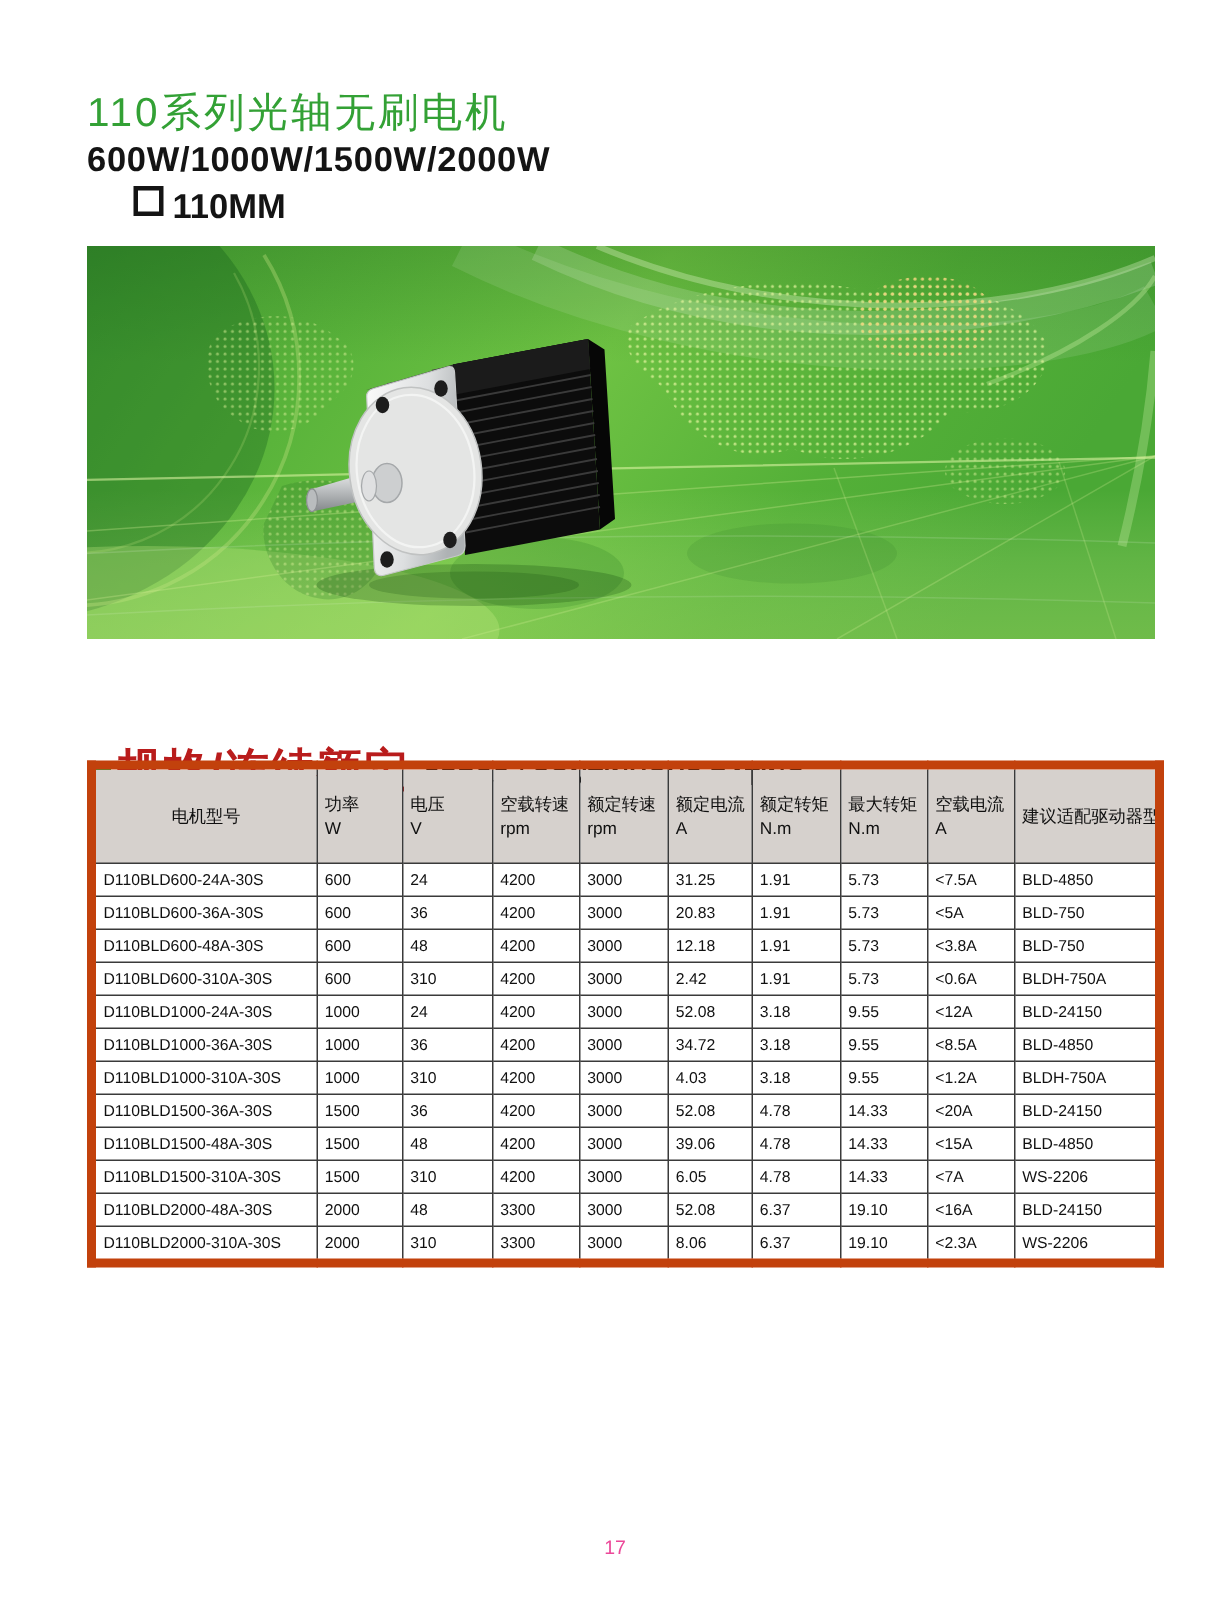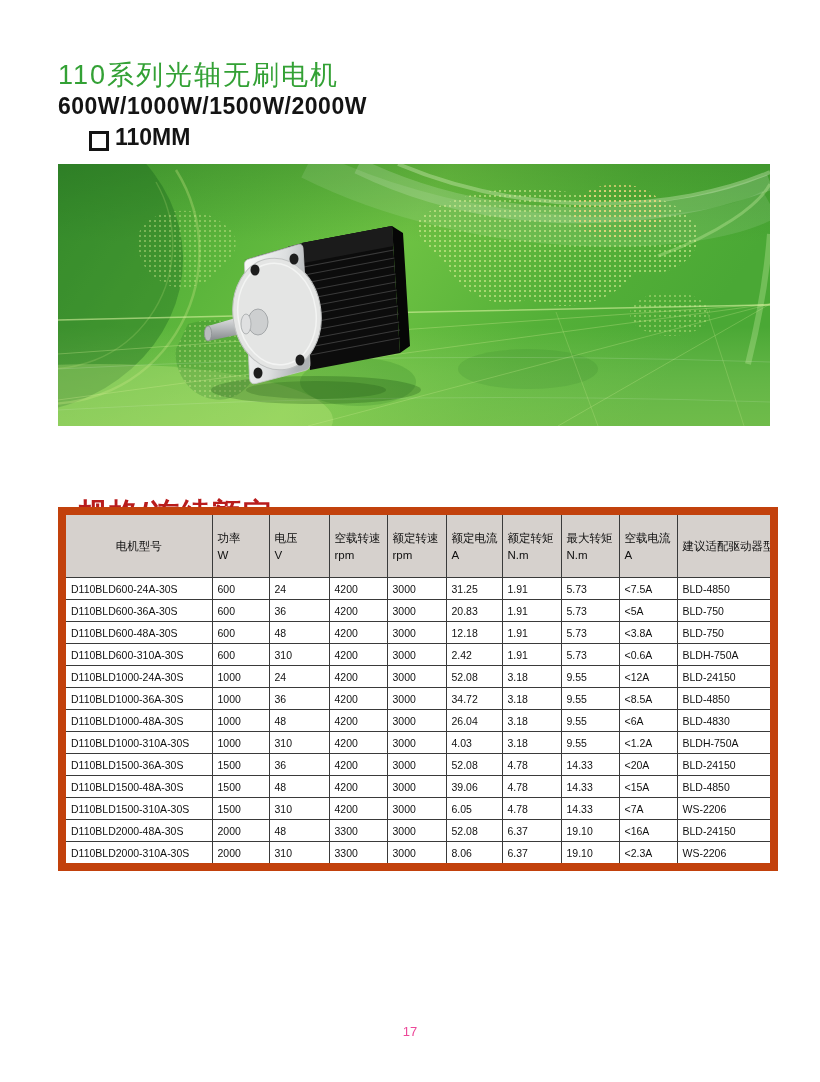--- a/index.html
+++ b/index.html
@@ -8,41 +8,41 @@
     font-family:"Liberation Sans","DejaVu Sans",sans-serif;
     --accent:#33a135; --th-bg:#d6d1cd; --grid:#3a3a3a;
   }
 
   
   .title-block { position:absolute; left:58px; top:60px; }
   .main-title { margin:0; font-size:27px; font-weight:normal; color:var(--accent);
                 letter-spacing:2px; line-height:1.15; }
   .sub-title  { margin:3px 0 0 0; font-size:23px; font-weight:bold; color:#141414;
                 letter-spacing:0.5px; line-height:1.1; }
-  .frame-line { margin-top:5px; display:flex; align-items:flex-end;
+  .frame-line { margin-top:5px; display:flex; align-items:flex-start;
                 font-size:23px; font-weight:bold; color:#141414;padding-left:31px; }
   .frame-square { width:14px; height:14px; border:3px solid #141414;
                   background:#fff; margin-right:6px; display:inline-block; }
 
   
   .banner { position:absolute; left:58px; top:164px; width:712px; height:262px;
             overflow:hidden; background:#54af38; }
   .banner svg { display:block; }
 
   
   .section-head { position:absolute; left:58px; top:474px; display:flex; align-items:flex-end; }
   .section-bullet { width:16px; height:16px; background:var(--accent);
                     margin:0 4px 5px 0; }
   .section-cn { font-size:30px; font-weight:bold; color:#b91c1c; letter-spacing:1px; line-height:1.05;margin-top:24px; }
   .section-en { font-size:16.5px; font-weight:bold; color:#0f0f0f; margin:0 0 2px 9px; letter-spacing:0.3px; }
 
   
   .spec-table { position:absolute; left:58px; top:507px; width:712px;
                 border-collapse:collapse; table-layout:fixed;
-                border:8px solid #c2410c; }
+                border:6px solid #c2410c; }
   .spec-table th, .spec-table td {
     border:1px solid var(--grid); color:#101010; font-weight:normal;
     white-space:nowrap; overflow:hidden;
   }
   .spec-table thead th {
     background:var(--th-bg); height:62px; font-size:11.5px;
     vertical-align:middle; text-align:left; padding:0 0 0 5px;
   }
   .spec-table thead th.c-model { text-align:center; padding:0; }
   .spec-table thead th .u { display:block; margin-top:3px; }
@@ -284,32 +284,20 @@
         <td>36</td>
         <td>4200</td>
         <td>3000</td>
         <td>34.72</td>
         <td>3.18</td>
         <td>9.55</td>
         <td>&lt;8.5A</td>
         <td>BLD-4850</td>
       </tr>
       <tr>
-        <td>D110BLD1000-48A-30S</td>
-        <td>1000</td>
-        <td>48</td>
-        <td>4200</td>
-        <td>3000</td>
-        <td>26.04</td>
-        <td>3.18</td>
-        <td>9.55</td>
-        <td>&lt;6A</td>
-        <td>BLD-4830</td>
-      </tr>
-      <tr>
         <td>D110BLD1000-310A-30S</td>
         <td>1000</td>
         <td>310</td>
         <td>4200</td>
         <td>3000</td>
         <td>4.03</td>
         <td>3.18</td>
         <td>9.55</td>
         <td>&lt;1.2A</td>
         <td>BLDH-750A</td>

